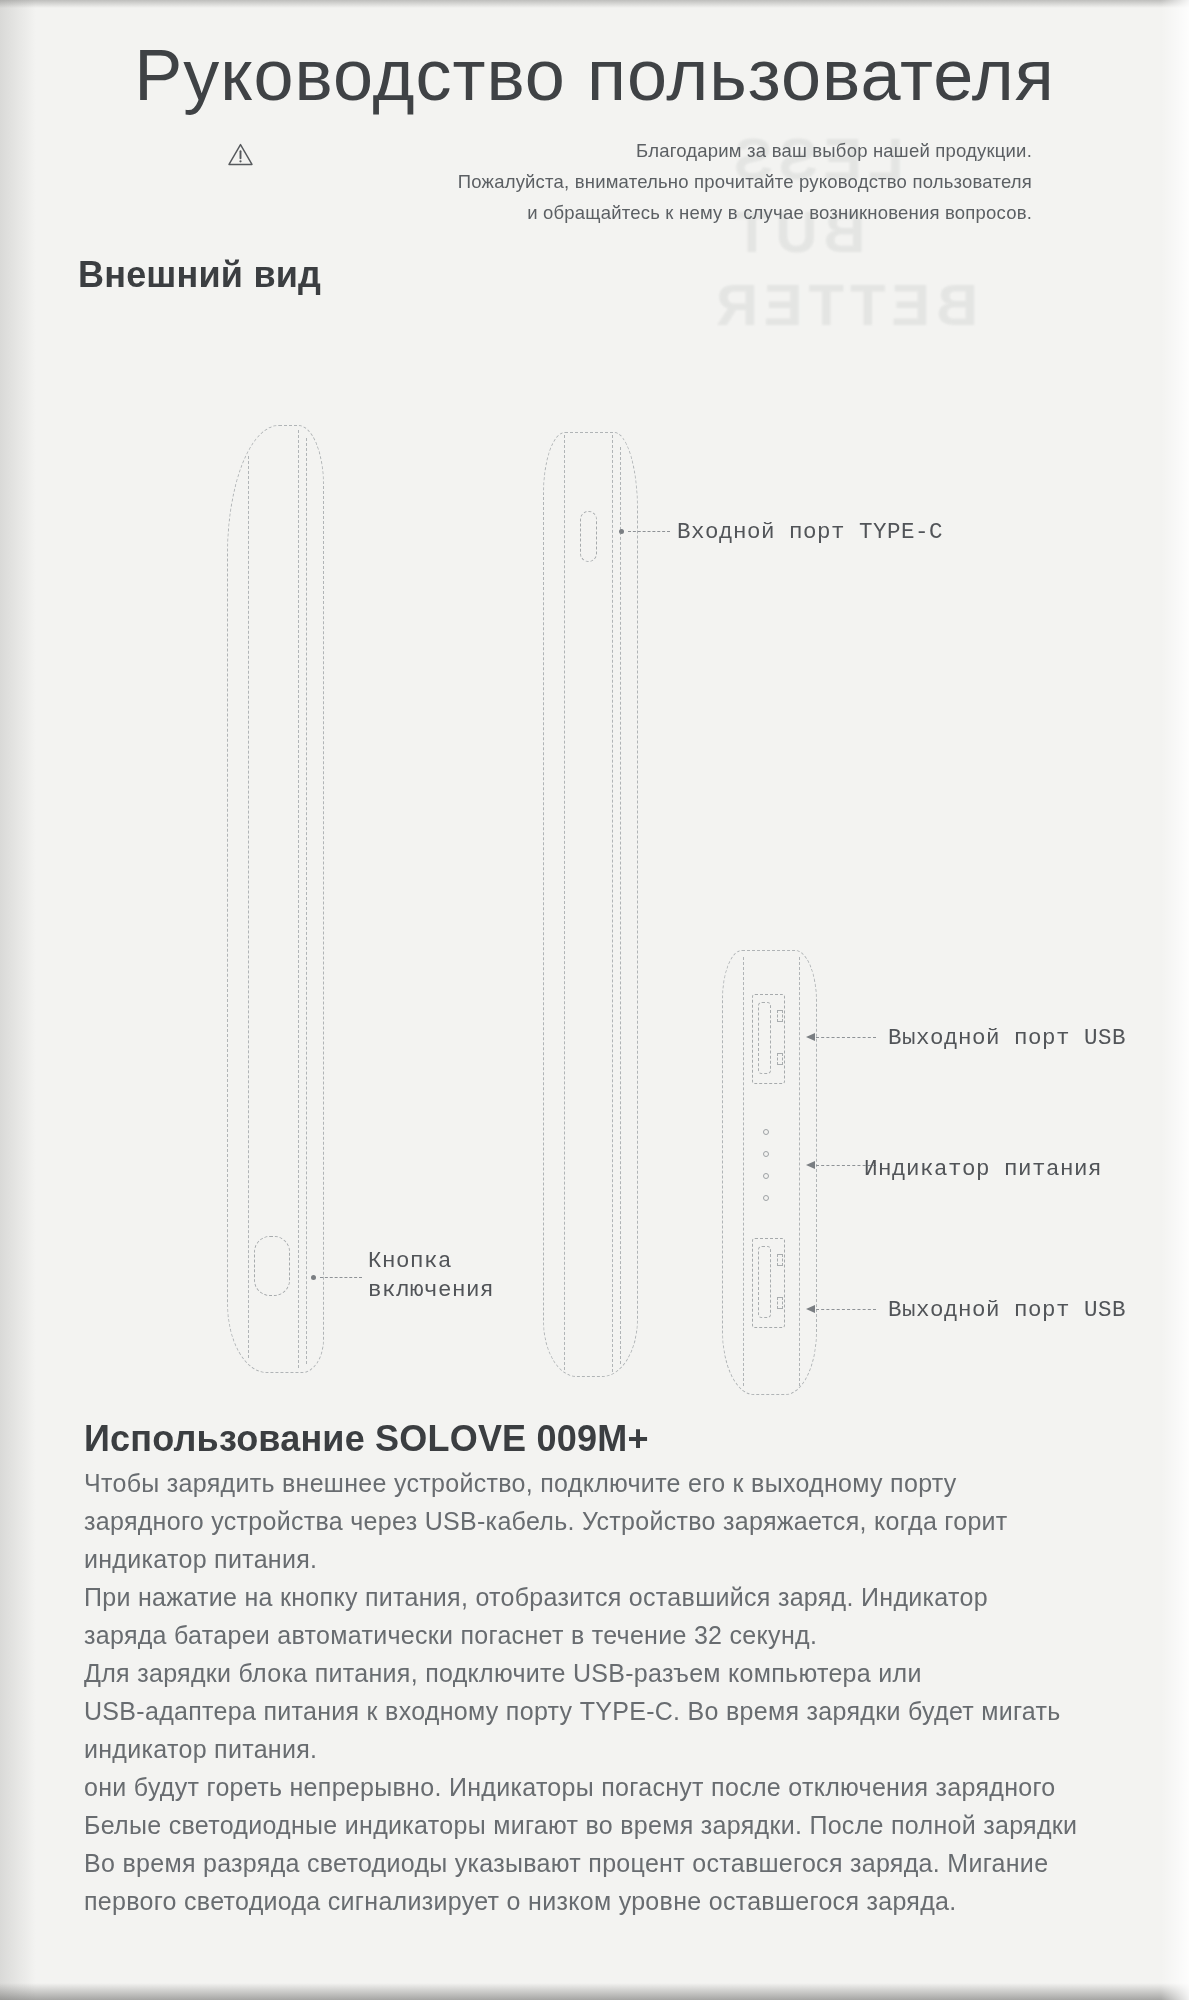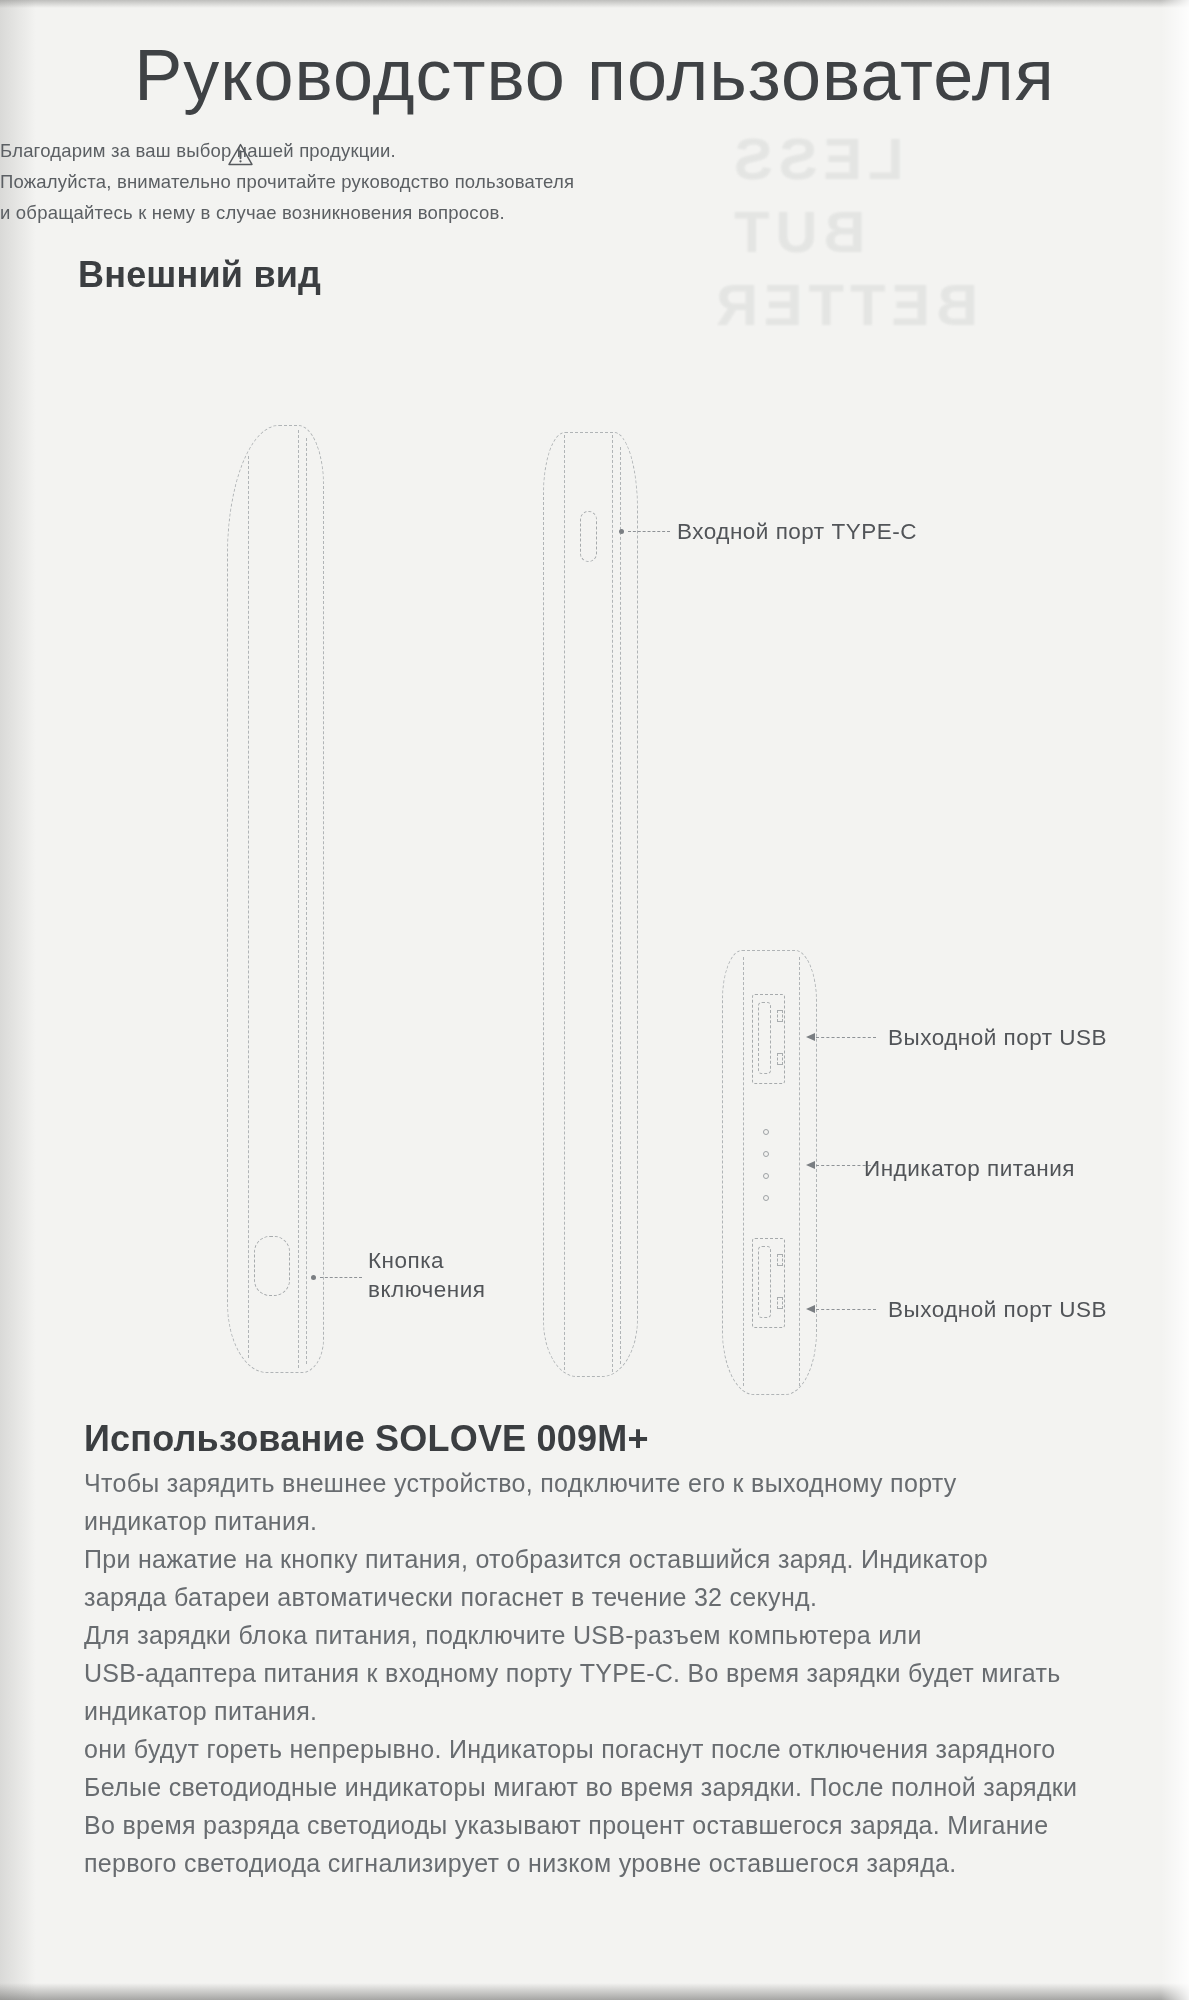--- a/index.html
+++ b/index.html
@@ -31,21 +31,21 @@
     color:rgba(100,106,110,0.10);text-align:right;
     transform:scaleX(-1);filter:blur(1.2px);
   }
 
   .title{
     position:absolute;left:0;top:34px;width:1189px;text-align:center;
     font-size:72px;line-height:82px;letter-spacing:1px;color:var(--ink-title);
   }
 
   .notice{
-    position:absolute;left:0;top:136px;width:1032px;text-align:left;
+    position:absolute;left:0;top:136px;width:1032px;text-align:right;
     font-size:18.5px;line-height:30.8px;letter-spacing:.2px;color:var(--ink-notice);
   }
   .warn-icon{position:absolute;left:227px;top:142px;width:27px;height:25px;}
 
   .h2{position:absolute;font-size:36px;font-weight:700;letter-spacing:.2px;color:var(--ink-heading);line-height:46px;}
   .h2-appearance{left:78px;top:252px;}
   .h2-usage{left:84px;top:1416px;}
 
   
   .device{position:absolute;border:1.5px dashed var(--sketch);}
@@ -77,21 +77,21 @@
   .usb .bar{position:absolute;left:5px;top:7px;width:13px;height:72px;border:1px dashed #a9adaf;border-radius:4px;}
   .usb .tab{position:absolute;left:24px;width:6px;height:12px;border:1px dashed #a9adaf;}
   .usb .tab1{top:15px;} .usb .tab2{top:58px;}
   .led{position:absolute;left:40px;width:6px;height:6px;border:1px solid #9ea2a5;border-radius:50%;}
 
   
   .leader{position:absolute;border-top:1.6px dashed var(--sketch-dark);}
   .leader-dot{position:absolute;width:5px;height:5px;border-radius:50%;background:#7a7e82;}
   .arrow-left{position:absolute;width:0;height:0;border-top:4px solid transparent;
     border-bottom:4px solid transparent;border-right:9px solid #7a7e82;}
-  .callout{position:absolute;font-size:22.5px;line-height:26px;letter-spacing:.5px;color:var(--ink-callout);white-space:nowrap;}
+  .callout{position:absolute;font-size:22.5px;line-height:26px;letter-spacing:.5px;color:var(--ink-callout);white-space:nowrap;font-family:Liberation Mono, monospace;}
   .callout-2line{line-height:28.5px;}
 
   
   .body-text{position:absolute;left:84px;top:1464px;width:1080px;
     font-size:25px;line-height:38px;letter-spacing:.3px;color:var(--ink-body);}
   .body-text .line{height:38px;white-space:nowrap;}
 </style>
 </head>
 <body>
 
@@ -175,20 +175,21 @@
   <div class="leader-dot" style="left:311px;top:1275px"></div>
   <div class="leader" style="left:320px;top:1277px;width:42px"></div>
   <div class="callout callout-2line" style="left:368px;top:1247px">
     <div>Кнопка</div>
     <div>включения</div>
   </div>
 
   <div class="h2 h2-usage">Использование SOLOVE 009M+</div>
   <div class="body-text">
     <div class="line">Чтобы зарядить внешнее устройство, подключите его к выходному порту</div>
+    <div class="line">зарядного устройства через USB-кабель. Устройство заряжается, когда горит</div>
     <div class="line">индикатор питания.</div>
     <div class="line">При нажатие на кнопку питания, отобразится оставшийся заряд. Индикатор</div>
     <div class="line">заряда батареи автоматически погаснет в течение 32 секунд.</div>
     <div class="line">Для зарядки блока питания, подключите USB-разъем компьютера или</div>
     <div class="line">USB-адаптера питания к входному порту TYPE-C. Во время зарядки будет мигать</div>
     <div class="line">индикатор питания.</div>
     <div class="line">они будут гореть непрерывно. Индикаторы погаснут после отключения зарядного</div>
     <div class="line">Белые светодиодные индикаторы мигают во время зарядки. После полной зарядки</div>
     <div class="line">Во время разряда светодиоды указывают процент оставшегося заряда. Мигание</div>
     <div class="line">первого светодиода сигнализирует о низком уровне оставшегося заряда.</div>

